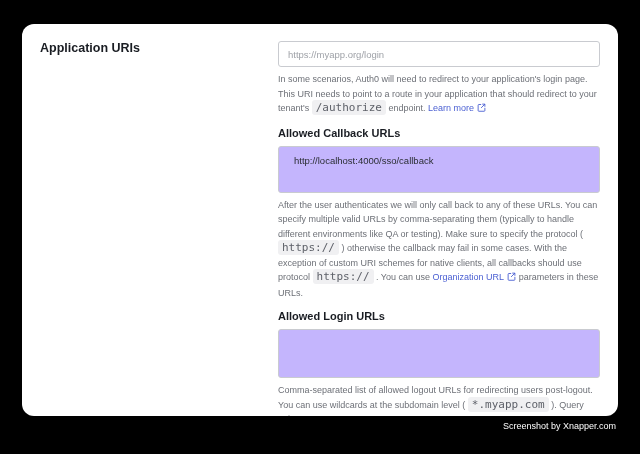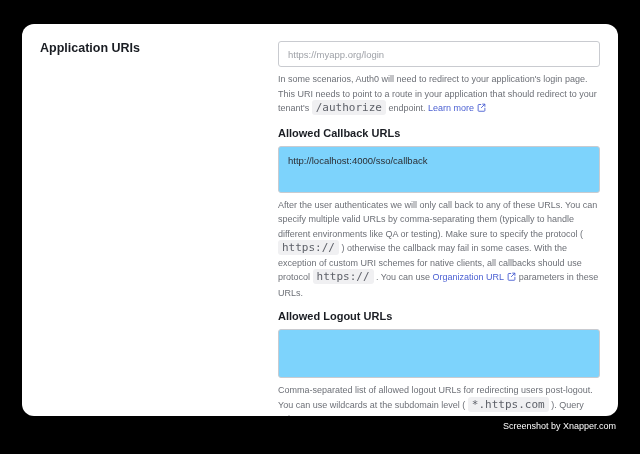--- a/index.html
+++ b/index.html
@@ -71,28 +71,28 @@
   }
   .text-input::placeholder {
     color: #9fa2a8;
   }
   .text-area {
     display: block;
     width: 100%;
     box-sizing: border-box;
     border: 1px solid #c9cbd0;
     border-radius: 3px;
-    padding: 7px 9px;
+    padding: 7px 15px;
     font-family: "Liberation Sans", sans-serif;
     font-size: 9.5px;
     line-height: 13px;
     color: #2a2d33;
     resize: none;
     outline: none;
-    background: #7dd3fc;
+    background: #c4b5fd;
   }
   .text-area.callback { height: 47px; }
   .text-area.logout   { height: 49px; }
   .field-desc {
     margin: 5px 0 0 0;
     font-size: 9px;
     line-height: 14.5px;
     color: #6d7077;
   }
   .chip {
@@ -151,23 +151,23 @@
         <label class="field-label">Allowed Callback URLs</label>
         <textarea class="text-area callback" spellcheck="false" style="">http://localhost:4000/sso/callback</textarea>
         <p class="field-desc">After the user authenticates we will only call back to any of these URLs. You can specify multiple valid URLs by comma-separating them (typically to handle different environments like QA or testing). Make sure to specify the protocol ( <code class="chip">https://</code> ) otherwise the callback may fail in some cases. With the exception of custom URI schemes for native clients, all callbacks should use protocol <code class="chip">https://</code> . You can use <a class="doc-link">Organization URL<span class="ext-icon"><svg width="9" height="9" viewBox="0 0 12 12" fill="none" stroke="currentColor" stroke-width="1.2" stroke-linecap="round" stroke-linejoin="round">
                   <path d="M10.5 7v3a1 1 0 0 1-1 1H2.5a1 1 0 0 1-1-1V3a1 1 0 0 1 1-1H5"></path>
                   <path d="M7.5 1.5h3v3"></path>
                   <path d="M10.3 1.7 5.8 6.2"></path>
                 </svg></span></a> parameters in these URLs.</p>
       </div>
 
       <div class="field">
-        <label class="field-label">Allowed Logout URLs</label>
+        <label class="field-label">Allowed Login URLs</label>
         <textarea class="text-area logout" spellcheck="false" style=""></textarea>
-        <p class="field-desc">Comma-separated list of allowed logout URLs for redirecting users post-logout. You can use wildcards at the subdomain level ( <code class="chip">*.https.com</code> ). Query strings</p>
+        <p class="field-desc">Comma-separated list of allowed logout URLs for redirecting users post-logout. You can use wildcards at the subdomain level ( <code class="chip">*.myapp.com</code> ). Query strings</p>
       </div>
 
     </div>
   </div>
 
   <div class="watermark">Screenshot by Xnapper.com</div>
 
 </div>
 
 </body></html>

